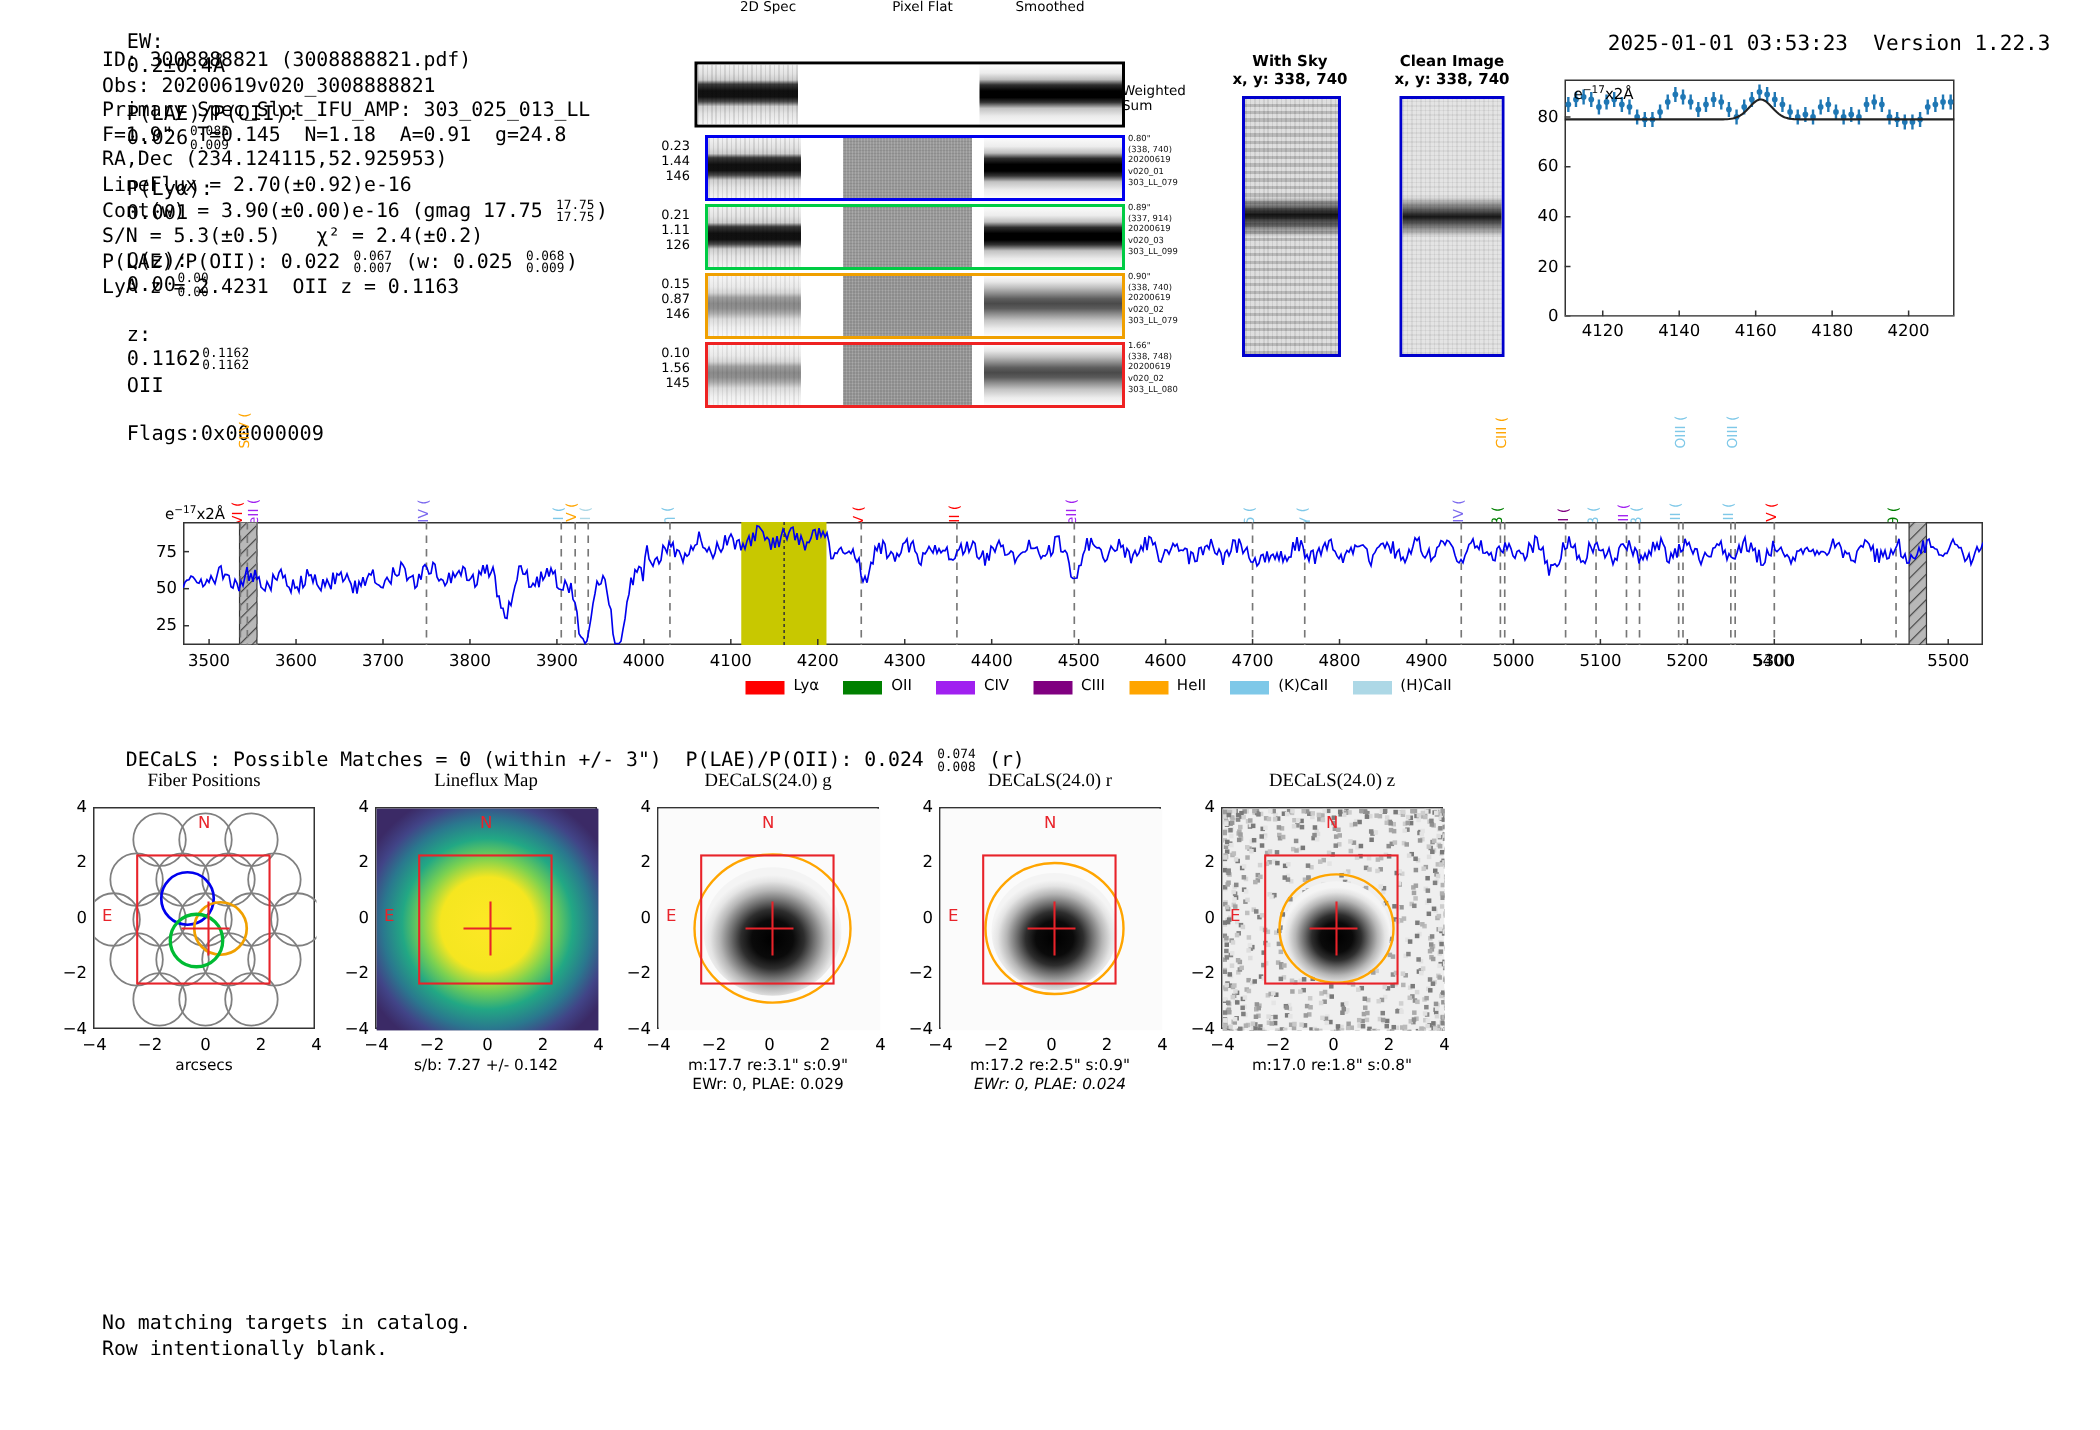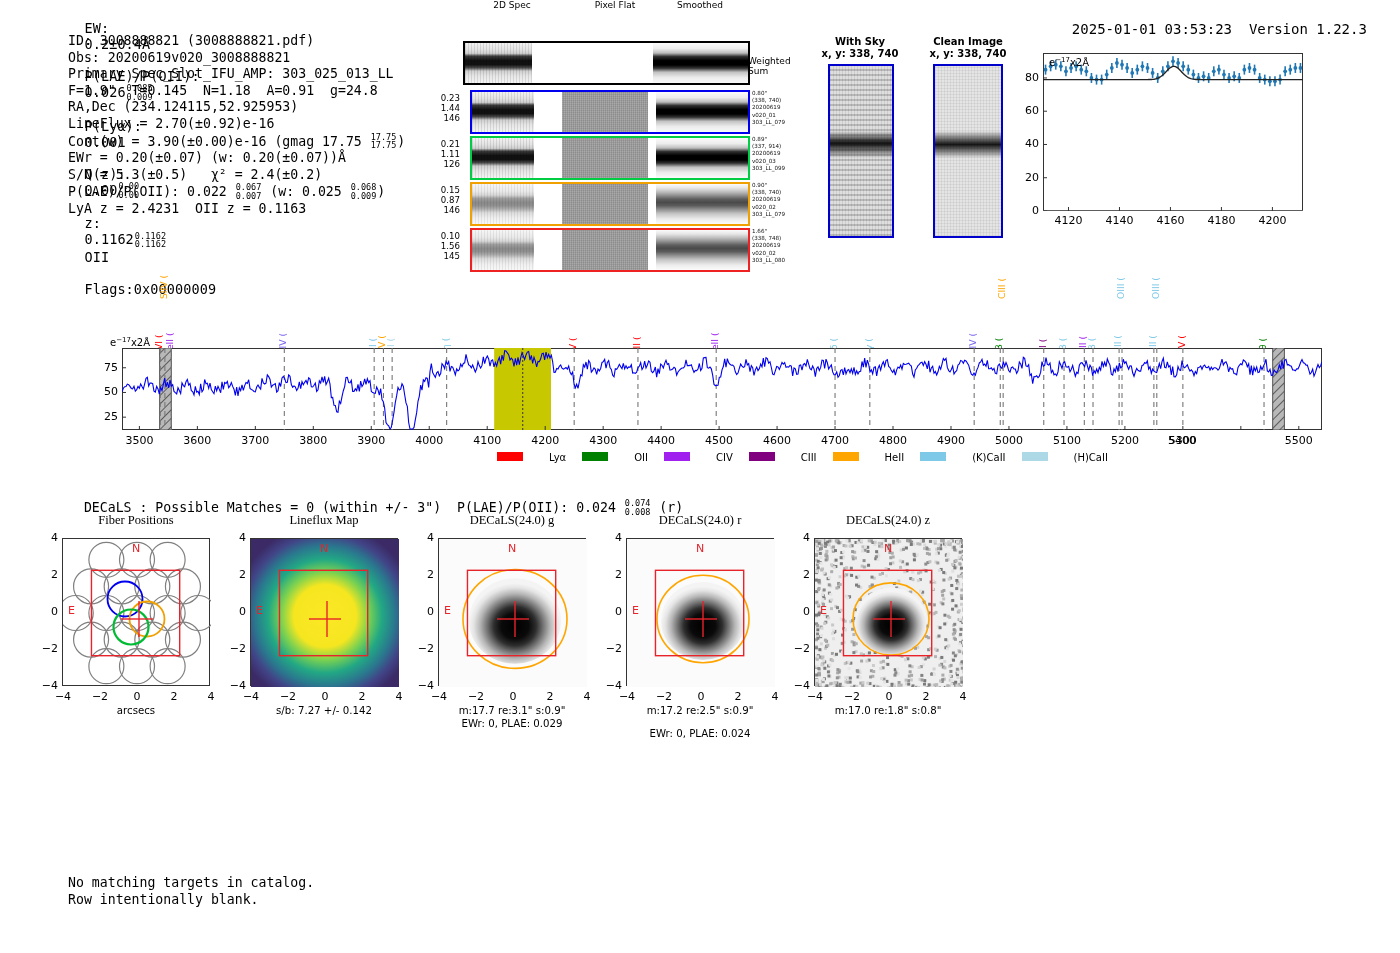--- a/index.html
+++ b/index.html
@@ -85,21 +85,21 @@
   .axtitle{position:absolute;font-size:12.5px;text-align:center;
            font-family:Liberation Serif, serif;}
 
   
   .lineid{position:absolute;font-size:9.2px;
           font-family:"DejaVu Sans","Liberation Sans",sans-serif;
           transform:rotate(-90deg);transform-origin:left bottom;white-space:nowrap;}
 
   
   #legend{position:absolute;left:497px;top:452px;display:flex;align-items:center;gap:0;}
-  #legend .li{display:flex;align-items:flex-start;margin-right:16px;gap:20px;}
+  #legend .li{display:flex;align-items:flex-end;margin-right:16px;}
   #legend .sw{width:26px;height:9px;margin-right:6px;}
   #legend .tx{font-size:10px;font-family:"DejaVu Sans","Liberation Sans",sans-serif;}
 
   
   .capt{position:absolute;font-size:10.2px;text-align:center;line-height:12.6px;
         font-family:"DejaVu Sans","Liberation Sans",sans-serif;}
   .NEmark{position:absolute;color:#e8232a;font-size:11px;
           font-family:"DejaVu Sans","Liberation Sans",sans-serif;}
 
   #bottomtext{left:68px;top:874px;font-size:13.2px;line-height:17px;}
@@ -131,21 +131,20 @@
 </div>
 
 <div class="abs mono" id="params">
   <div class="row">ID: 3008888821 (3008888821.pdf)</div>
   <div class="row">Obs: 20200619v020_3008888821</div>
   <div class="row">Primary Spec_Slot_IFU_AMP: 303_025_013_LL</div>
   <div class="row">F=1.9"  T=0.145  N=1.18  A=0.91  g=24.8</div>
   <div class="row">RA,Dec (234.124115,52.925953)</div>
   <div class="row">LineFlux = 2.70(±0.92)e-16</div>
   <div class="row"><span>Cont(w) = 3.90(±0.00)e-16 (gmag 17.75 </span><span class="sup-sub"><span>17.75</span><br><span>17.75</span></span><span>)</span></div>
-  <div class="row">EWr = 0.20(±0.07) (w: 0.20(±0.07))Å</div>
   <div class="row">S/N = 5.3(±0.5)   χ² = 2.4(±0.2)</div>
   <div class="row"><span>P(LAE)/P(OII): 0.022 </span><span class="sup-sub"><span>0.067</span><br><span>0.007</span></span><span> (w: 0.025 </span><span class="sup-sub"><span>0.068</span><br><span>0.009</span></span><span>)</span></div>
   <div class="row">LyA z = 2.4231  OII z = 0.1163</div>
 </div>
 
 <div class="coltitle" style="left:462px;width:100px;">2D Spec</div>
 <div class="coltitle" style="left:570px;width:90px;">Pixel Flat</div>
 <div class="coltitle" style="left:655px;width:90px;">Smoothed</div>
 
 <div class="specbox" style="left:463px;top:41px;width:287px;height:44px;border:2.5px solid #000;">
@@ -677,21 +676,21 @@
     <div class="tickl" style="left: 664px; top: 185px; transform: translateX(-50%);">−2</div>
     <div class="tickl" style="left: 701px; top: 185px; transform: translateX(-50%);">0</div>
     <div class="tickl" style="left: 738px; top: 185px; transform: translateX(-50%);">2</div>
     <div class="tickl" style="left: 775px; top: 185px; transform: translateX(-50%);">4</div>
     <div class="tickl" style="left: 588px; top: 26px; text-align: right; width: 34px;">4</div>
     <div class="tickl" style="left: 588px; top: 63px; text-align: right; width: 34px;">2</div>
     <div class="tickl" style="left: 588px; top: 100px; text-align: right; width: 34px;">0</div>
     <div class="tickl" style="left: 588px; top: 137px; text-align: right; width: 34px;">−2</div>
     <div class="tickl" style="left: 588px; top: 174px; text-align: right; width: 34px;">−4</div>
     <div class="capt" style="left: 626px; top: 200px; width: 148px;">m:17.2  re:2.5"  s:0.9"</div>
-    <div class="capt" style="left: 626px; top: 223px; width: 148px;">EWr: 0, PLAE: 0.024</div>
+    <div class="capt" style="left: 626px; top: 213px; width: 148px; font-style: italic;">EWr: 0, PLAE: 0.024</div>
     <div class="axtitle" style="left: 814px; top: 8px; width: 148px;">DECaLS(24.0) z</div>
     <div class="axes" style="left: 814px; top: 33px; width: 148px; height: 148px;"></div>
     <svg width="148" height="148" viewBox="0 0 148 148" style="position: absolute; left: 815px; top: 34px;">
       <defs>
         <radialGradient id="gal4" cx="50%" cy="56%" r="50%">
           <stop offset="0%" stop-color="#000000"></stop>
           <stop offset="30%" stop-color="#0a0a0a"></stop>
           <stop offset="46%" stop-color="#2e2e2e"></stop>
           <stop offset="60%" stop-color="#6f6f6f"></stop>
           <stop offset="76%" stop-color="#b6b6b6"></stop>

